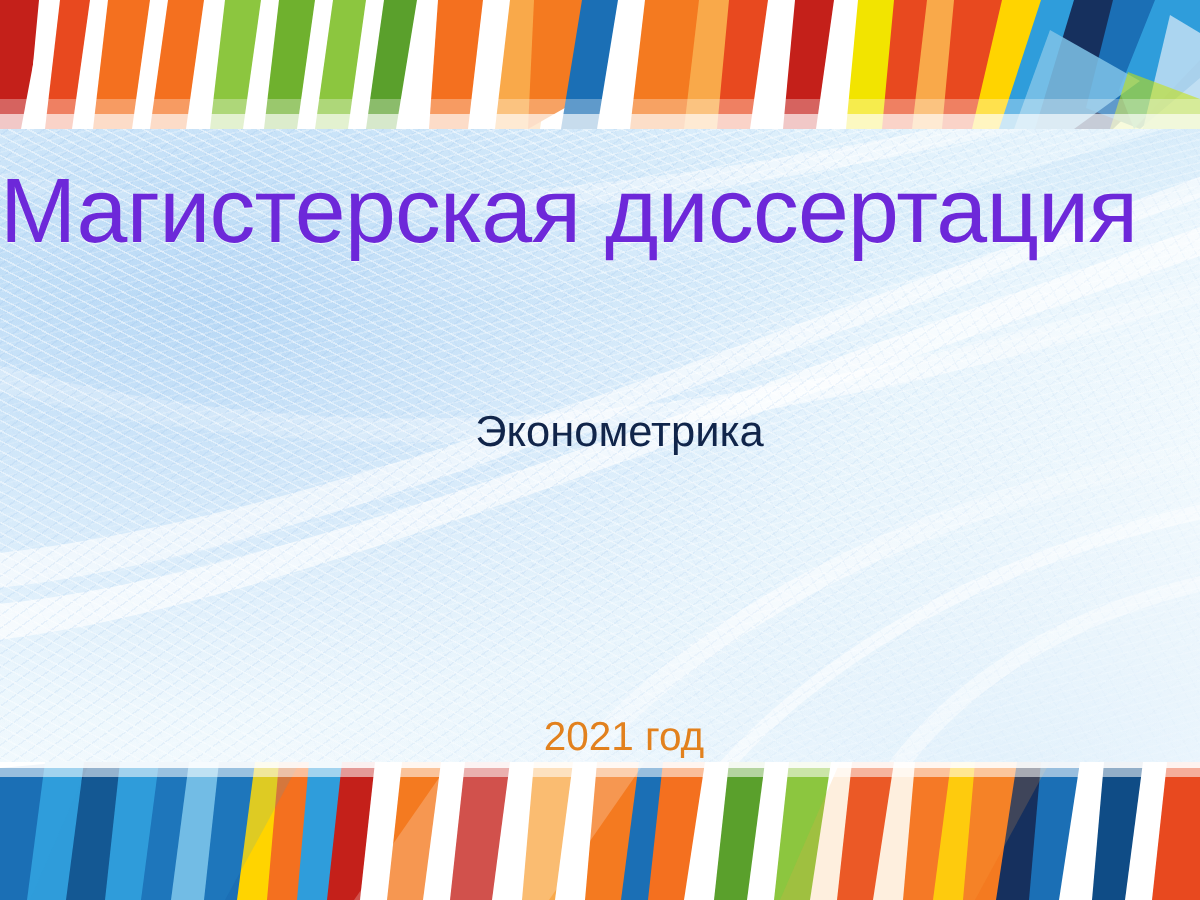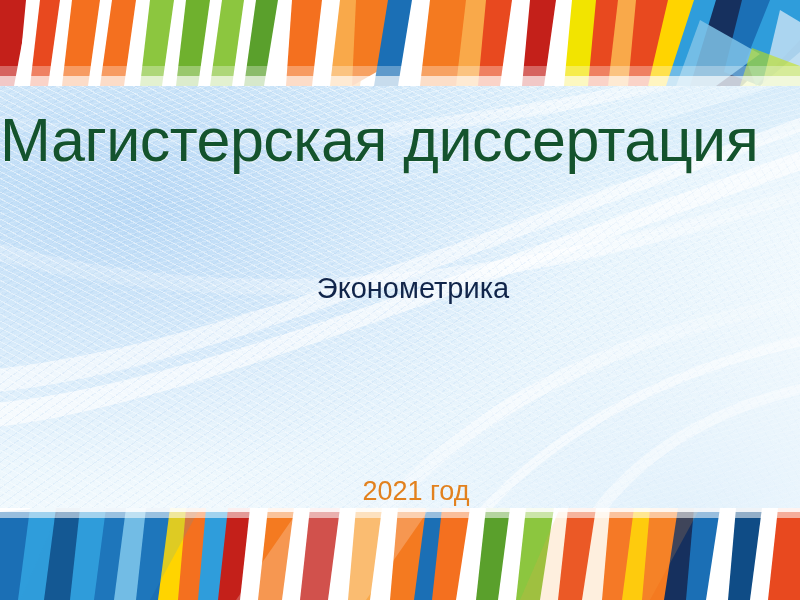--- a/index.html
+++ b/index.html
@@ -65,21 +65,21 @@
   
   .title {
     position: absolute;
     left: 0;
     top: 108px;
     width: 680px;
     text-align: center;
     font-size: 61px;
     line-height: 1.05;
     letter-spacing: -0.5px;
-    color: #14532d;
+    color: #6d28d9;
     white-space: nowrap;
     text-shadow: 0 1px 0 rgba(255,255,255,0.55);
   }
   .subtitle {
     position: absolute;
     left: 13px;
     top: 272px;
     width: 800px;
     text-align: center;
     font-size: 29px;

